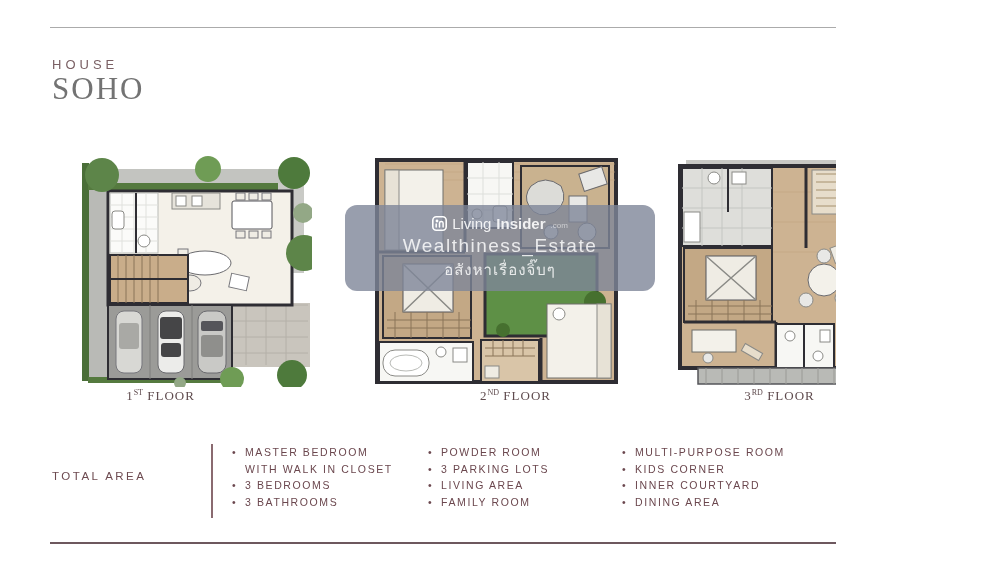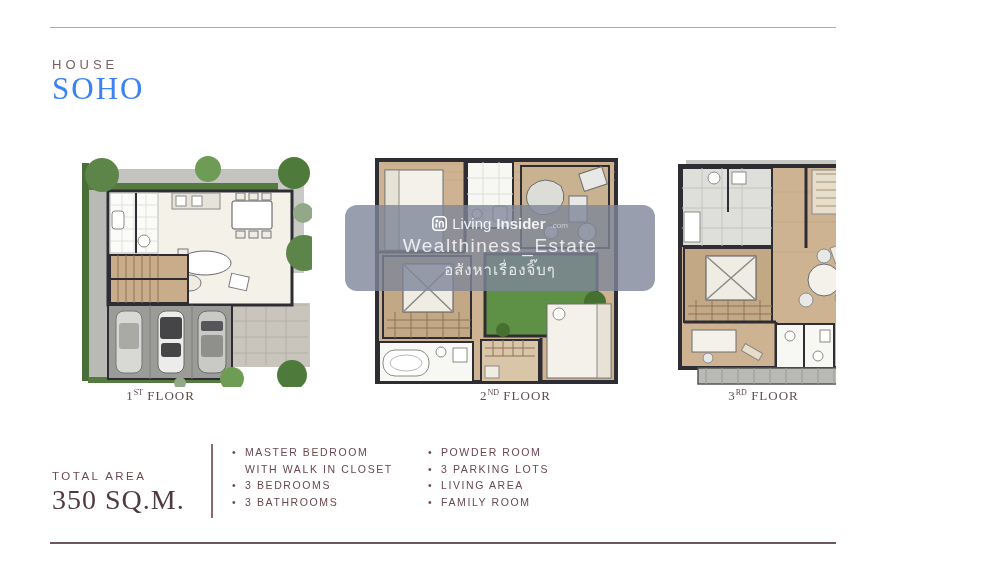--- a/index.html
+++ b/index.html
@@ -6,33 +6,33 @@
   #canvas{position:relative;width:836px;height:562px;background:#ffffff;overflow:hidden;
           font-family:"Liberation Sans",sans-serif;}
   .rule{position:absolute;background:#a59ca0;height:1px;}
   #rule-top{left:50px;top:27px;width:915px;background:#ababab;}
   #rule-bottom{left:50px;top:542px;width:915px;height:2px;background:#6d585e;}
 
   
   #header{position:absolute;left:52px;top:57px;}
   #house-subtitle{font-size:13px;letter-spacing:4px;color:#7a6064;font-weight:400;}
   #soho-title{font-family:"Liberation Serif",serif;font-size:31px;letter-spacing:2px;
-              color:#3b82f6;line-height:30px;margin-top:2px;}
+              color:#737373;line-height:30px;margin-top:2px;}
 
   
   .plan{position:absolute;}
   #plan1{left:80px;top:153px;}
   #plan2{left:373px;top:152px;}
   #plan3{left:672px;top:152px;}
   .floor-label{position:absolute;top:388px;font-family:"Liberation Serif",serif;
                font-size:13px;color:#5f4b4e;letter-spacing:1px;text-align:center;}
   .floor-label sup{font-size:8px;letter-spacing:0;}
   #floor-label-1{left:113px;width:95px;}
   #floor-label-2{left:468px;width:95px;}
-  #floor-label-3{left:716px;width:95px;}
+  #floor-label-3{left:732px;width:95px;}
 
   
   #watermark{position:absolute;left:345px;top:205px;width:310px;height:86px;
              background:rgba(126,134,152,0.80);border-radius:12px;
              display:flex;flex-direction:column;align-items:center;justify-content:center;
              color:#fff;}
   #wm-brand{display:flex;align-items:center;gap:5px;font-size:15px;color:rgba(255,255,255,0.88);}
   #wm-brand .bold{font-weight:bold;}
   #wm-brand .suffix{font-size:8px;color:rgba(255,255,255,0.55);align-self:flex-end;margin-bottom:2px;}
   #wm-line2{font-size:19px;letter-spacing:1.5px;color:rgba(255,255,255,0.82);margin-top:3px;}
@@ -315,31 +315,36 @@
       <span>Living</span>
       <span class="bold">Insider</span>
       <span class="suffix">.com</span>
     </div>
     <div id="wm-line2">Wealthiness_Estate</div>
     <div id="wm-line3">อสังหาเรื่องจิ๊บๆ</div>
   </div>
 
   <div id="total-area">
     <div id="total-area-label">TOTAL AREA</div>
-    <div id="total-area-value">350 SQ.M.</div>
   </div>
   <div id="v-divider"></div>
 
   <ul id="feat-col-1" class="feat-col">
     <li class="b">MASTER BEDROOM</li>
     <li>WITH WALK IN CLOSET</li>
     <li class="b">3 BEDROOMS</li>
     <li class="b">3 BATHROOMS</li>
   </ul>
   <ul id="feat-col-2" class="feat-col">
     <li class="b">POWDER ROOM</li>
     <li class="b">3 PARKING LOTS</li>
     <li class="b">LIVING AREA</li>
     <li class="b">FAMILY ROOM</li>
   </ul>
+  <ul id="feat-col-3" class="feat-col">
+    <li class="b">MULTI-PURPOSE ROOM</li>
+    <li class="b">KIDS CORNER</li>
+    <li class="b">INNER COURTYARD</li>
+    <li class="b">DINING AREA</li>
+  </ul>
 
   <div id="rule-bottom" class="rule"></div>
 </div>
 
 </body></html>

